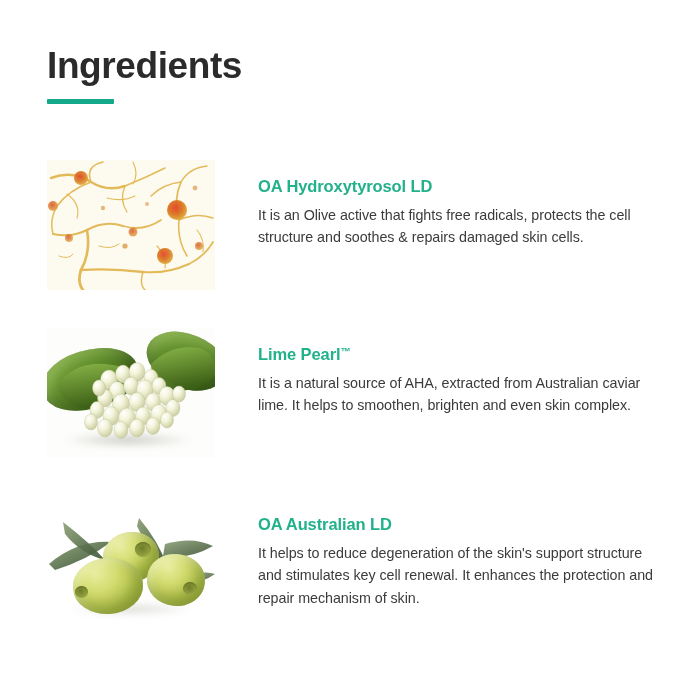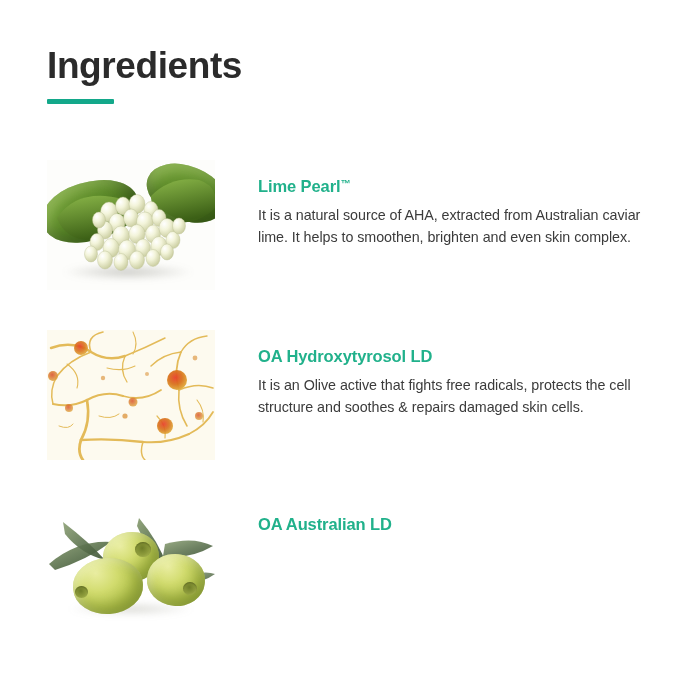--- a/index.html
+++ b/index.html
@@ -177,78 +177,20 @@
 <body>
 
 <div class="page">
 
   <div class="header">
     <h1 class="page-title">Ingredients</h1>
     <div class="title-rule"></div>
   </div>
 
   <div class="ingredients">
-
-    <div class="ingredient-row row-0">
-      <div class="thumb">
-        <div class="limepearl-art">
-          <div class="lime-shadow"></div>
-          <div class="lime-body lime-left"></div>
-          <div class="lime-body lime-right"></div>
-          <svg width="168" height="130" viewBox="0 0 168 130" style="position:absolute;left:0;top:0;">
-            <defs>
-              <radialGradient id="pearlG" cx="33%" cy="28%" r="72%">
-                <stop offset="0%" stop-color="#ffffff"></stop>
-                <stop offset="45%" stop-color="#f3f4da"></stop>
-                <stop offset="100%" stop-color="#cdd0a4"></stop>
-              </radialGradient>
-              <linearGradient id="rindG" x1="0" y1="0" x2="0.3" y2="1">
-                <stop offset="0%" stop-color="#8cb84a"></stop>
-                <stop offset="100%" stop-color="#3c6016"></stop>
-              </linearGradient>
-            </defs>
-            <path d="M10 58 Q 26 34 58 36 Q 84 38 92 52 Q 78 74 44 80 Q 18 80 10 58 Z" fill="url(#rindG)" opacity="0.96"></path>
-            <path d="M104 36 Q 124 16 152 20 Q 172 26 168 48 Q 150 66 122 62 Q 104 54 104 36 Z" fill="url(#rindG)" opacity="0.96"></path>
-            <g fill="url(#pearlG)" stroke="#bcc094" stroke-width="0.4">
-              <ellipse cx="62" cy="52" rx="8.5" ry="10"></ellipse>
-              <ellipse cx="76" cy="46" rx="7.5" ry="9"></ellipse>
-              <ellipse cx="90" cy="44" rx="8" ry="9.5"></ellipse>
-              <ellipse cx="104" cy="50" rx="7" ry="8.5"></ellipse>
-              <ellipse cx="70" cy="63" rx="8" ry="9.5"></ellipse>
-              <ellipse cx="84" cy="58" rx="7.5" ry="9"></ellipse>
-              <ellipse cx="98" cy="62" rx="8.5" ry="10"></ellipse>
-              <ellipse cx="112" cy="58" rx="7" ry="8.5"></ellipse>
-              <ellipse cx="58" cy="70" rx="7.5" ry="9"></ellipse>
-              <ellipse cx="74" cy="76" rx="8.5" ry="10"></ellipse>
-              <ellipse cx="90" cy="74" rx="8" ry="9.5"></ellipse>
-              <ellipse cx="106" cy="74" rx="7.5" ry="9"></ellipse>
-              <ellipse cx="120" cy="68" rx="8" ry="9.5"></ellipse>
-              <ellipse cx="50" cy="82" rx="7" ry="8.5"></ellipse>
-              <ellipse cx="64" cy="88" rx="8" ry="9.5"></ellipse>
-              <ellipse cx="80" cy="90" rx="8.5" ry="10"></ellipse>
-              <ellipse cx="96" cy="88" rx="7.5" ry="9"></ellipse>
-              <ellipse cx="112" cy="86" rx="8" ry="9.5"></ellipse>
-              <ellipse cx="126" cy="80" rx="7" ry="8.5"></ellipse>
-              <ellipse cx="44" cy="94" rx="6.5" ry="8"></ellipse>
-              <ellipse cx="58" cy="100" rx="7.5" ry="9"></ellipse>
-              <ellipse cx="74" cy="102" rx="7" ry="8.5"></ellipse>
-              <ellipse cx="90" cy="100" rx="7.5" ry="9"></ellipse>
-              <ellipse cx="106" cy="98" rx="7" ry="8.5"></ellipse>
-              <ellipse cx="120" cy="92" rx="6.5" ry="8"></ellipse>
-              <ellipse cx="132" cy="66" rx="6.5" ry="8"></ellipse>
-              <ellipse cx="52" cy="60" rx="6.5" ry="8"></ellipse>
-            </g>
-          </svg>
-        </div>
-      </div>
-      <div class="ingredient-text">
-        <h2 class="ingredient-name"><span>Lime Pearl</span><span class="tm">™</span></h2>
-        <p class="ingredient-desc">It is a natural source of AHA, extracted from Australian caviar lime. It helps to smoothen, brighten and even skin complex.</p>
-      </div>
-    </div>
 
     <div class="ingredient-row row-1">
       <div class="thumb">
         <div class="neuron-art">
           <svg width="168" height="130" viewBox="0 0 168 130" style="position:absolute;left:0;top:0;">
             <defs>
               <radialGradient id="somaG" cx="42%" cy="38%" r="62%">
                 <stop offset="0%" stop-color="#e8402a"></stop>
                 <stop offset="55%" stop-color="#d9731e"></stop>
                 <stop offset="100%" stop-color="#e0a83a"></stop>
@@ -302,20 +244,78 @@
             </g>
           </svg>
         </div>
       </div>
       <div class="ingredient-text">
         <h2 class="ingredient-name"><span>OA Hydroxytyrosol LD</span><span class="tm"></span></h2>
         <p class="ingredient-desc">It is an Olive active that fights free radicals, protects the cell structure and soothes &amp; repairs damaged skin cells.</p>
       </div>
     </div>
 
+    <div class="ingredient-row row-0">
+      <div class="thumb">
+        <div class="limepearl-art">
+          <div class="lime-shadow"></div>
+          <div class="lime-body lime-left"></div>
+          <div class="lime-body lime-right"></div>
+          <svg width="168" height="130" viewBox="0 0 168 130" style="position:absolute;left:0;top:0;">
+            <defs>
+              <radialGradient id="pearlG" cx="33%" cy="28%" r="72%">
+                <stop offset="0%" stop-color="#ffffff"></stop>
+                <stop offset="45%" stop-color="#f3f4da"></stop>
+                <stop offset="100%" stop-color="#cdd0a4"></stop>
+              </radialGradient>
+              <linearGradient id="rindG" x1="0" y1="0" x2="0.3" y2="1">
+                <stop offset="0%" stop-color="#8cb84a"></stop>
+                <stop offset="100%" stop-color="#3c6016"></stop>
+              </linearGradient>
+            </defs>
+            <path d="M10 58 Q 26 34 58 36 Q 84 38 92 52 Q 78 74 44 80 Q 18 80 10 58 Z" fill="url(#rindG)" opacity="0.96"></path>
+            <path d="M104 36 Q 124 16 152 20 Q 172 26 168 48 Q 150 66 122 62 Q 104 54 104 36 Z" fill="url(#rindG)" opacity="0.96"></path>
+            <g fill="url(#pearlG)" stroke="#bcc094" stroke-width="0.4">
+              <ellipse cx="62" cy="52" rx="8.5" ry="10"></ellipse>
+              <ellipse cx="76" cy="46" rx="7.5" ry="9"></ellipse>
+              <ellipse cx="90" cy="44" rx="8" ry="9.5"></ellipse>
+              <ellipse cx="104" cy="50" rx="7" ry="8.5"></ellipse>
+              <ellipse cx="70" cy="63" rx="8" ry="9.5"></ellipse>
+              <ellipse cx="84" cy="58" rx="7.5" ry="9"></ellipse>
+              <ellipse cx="98" cy="62" rx="8.5" ry="10"></ellipse>
+              <ellipse cx="112" cy="58" rx="7" ry="8.5"></ellipse>
+              <ellipse cx="58" cy="70" rx="7.5" ry="9"></ellipse>
+              <ellipse cx="74" cy="76" rx="8.5" ry="10"></ellipse>
+              <ellipse cx="90" cy="74" rx="8" ry="9.5"></ellipse>
+              <ellipse cx="106" cy="74" rx="7.5" ry="9"></ellipse>
+              <ellipse cx="120" cy="68" rx="8" ry="9.5"></ellipse>
+              <ellipse cx="50" cy="82" rx="7" ry="8.5"></ellipse>
+              <ellipse cx="64" cy="88" rx="8" ry="9.5"></ellipse>
+              <ellipse cx="80" cy="90" rx="8.5" ry="10"></ellipse>
+              <ellipse cx="96" cy="88" rx="7.5" ry="9"></ellipse>
+              <ellipse cx="112" cy="86" rx="8" ry="9.5"></ellipse>
+              <ellipse cx="126" cy="80" rx="7" ry="8.5"></ellipse>
+              <ellipse cx="44" cy="94" rx="6.5" ry="8"></ellipse>
+              <ellipse cx="58" cy="100" rx="7.5" ry="9"></ellipse>
+              <ellipse cx="74" cy="102" rx="7" ry="8.5"></ellipse>
+              <ellipse cx="90" cy="100" rx="7.5" ry="9"></ellipse>
+              <ellipse cx="106" cy="98" rx="7" ry="8.5"></ellipse>
+              <ellipse cx="120" cy="92" rx="6.5" ry="8"></ellipse>
+              <ellipse cx="132" cy="66" rx="6.5" ry="8"></ellipse>
+              <ellipse cx="52" cy="60" rx="6.5" ry="8"></ellipse>
+            </g>
+          </svg>
+        </div>
+      </div>
+      <div class="ingredient-text">
+        <h2 class="ingredient-name"><span>Lime Pearl</span><span class="tm">™</span></h2>
+        <p class="ingredient-desc">It is a natural source of AHA, extracted from Australian caviar lime. It helps to smoothen, brighten and even skin complex.</p>
+      </div>
+    </div>
+
     <div class="ingredient-row row-2">
       <div class="thumb">
         <div class="olive-art">
           <svg width="168" height="130" viewBox="0 0 168 130" style="position:absolute;left:0;top:0;">
             <defs>
               <linearGradient id="leafG" x1="0" y1="0" x2="1" y2="1">
                 <stop offset="0%" stop-color="#8ea277"></stop>
                 <stop offset="55%" stop-color="#5d7350"></stop>
                 <stop offset="100%" stop-color="#3f5436"></stop>
               </linearGradient>
@@ -332,17 +332,18 @@
           <div class="olive" style="left:56px; top:34px; width:56px; height:50px; transform:rotate(-8deg);"></div>
           <div class="olive-pit" style="left:88px; top:44px; width:16px; height:15px;"></div>
           <div class="olive" style="left:100px; top:56px; width:58px; height:52px; transform:rotate(6deg);"></div>
           <div class="olive-pit" style="left:136px; top:84px; width:14px; height:13px;"></div>
           <div class="olive" style="left:26px; top:60px; width:70px; height:56px; transform:rotate(-4deg);"></div>
           <div class="olive-pit" style="left:28px; top:88px; width:13px; height:12px;"></div>
         </div>
       </div>
       <div class="ingredient-text">
         <h2 class="ingredient-name"><span>OA Australian LD</span><span class="tm"></span></h2>
+        <p class="ingredient-desc">It helps to reduce degeneration of the skin's support structure and stimulates key cell renewal. It enhances the protection and repair mechanism of skin.</p>
       </div>
     </div>
 
   </div>
 </div>
 
 </body></html>

